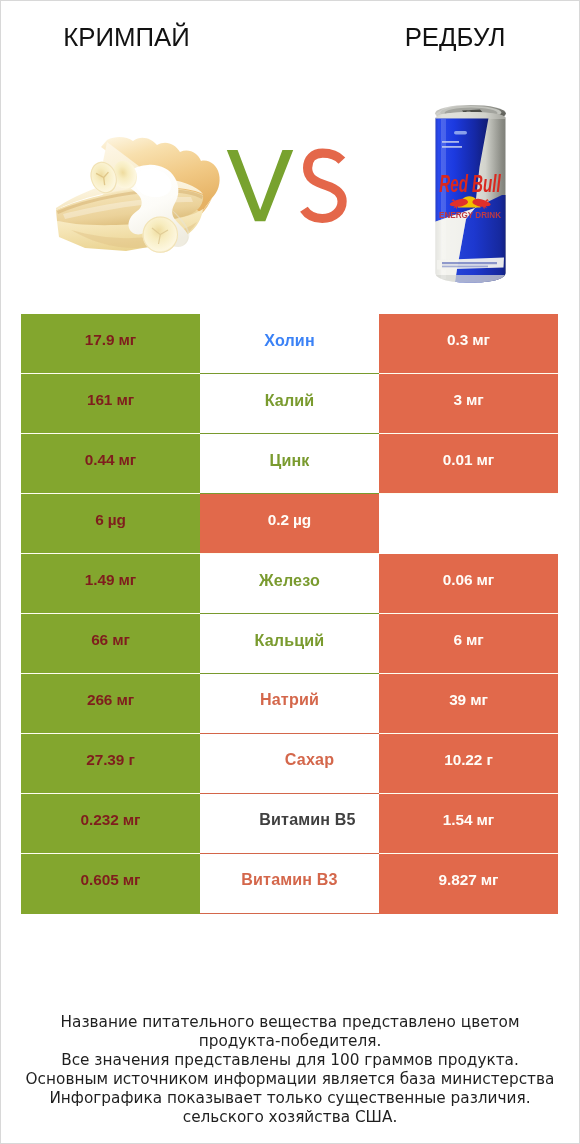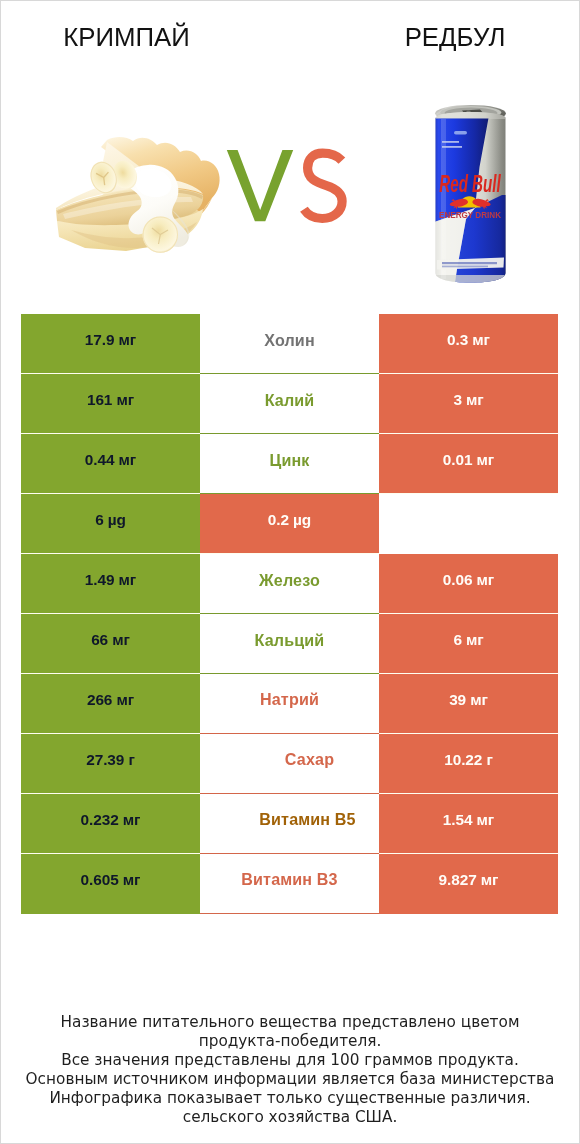--- a/index.html
+++ b/index.html
@@ -30,21 +30,21 @@
   .hero-art { position:absolute; left:0; top:0; width:578px; height:300px; }
   .vs { position:absolute; left:0; top:0; width:578px; height:300px; }
 
   
   .table { position:absolute; left:20px; top:313.4px; width:537px; }
   .row { display:flex; height:59.95px; position:relative; }
   .cell { display:flex; align-items:center; justify-content:center;
           width:179px; box-sizing:border-box;
           font-size:15.4px; font-weight:bold; letter-spacing:-0.1px;
           padding-bottom:7px; }
-  .cell.l { background:#83a62e; color:#0f172a; }
+  .cell.l { background:#83a62e; color:#7f1d1d; }
   .cell.r { background:#e1694b; color:#fffdf8; }
   .cell.m { background:#ffffff; font-size:16.1px; letter-spacing:0.15px; }
   
   .row:not(:last-child) .cell.l,
   .row:not(:last-child) .cell.r { border-bottom:1.3px solid #fffef0; }
   .cell.m { border-bottom:1.2px solid transparent; }
 
   
   .note { position:absolute; left:0; top:972.3px; width:578px; text-align:center;
           font-family:"DejaVu Sans", sans-serif;
@@ -257,21 +257,21 @@
     </svg>
     <svg class="vs" viewBox="0 0 578 300" width="578" height="300" aria-hidden="true">
       <path fill="#78a22e" d="M225.8,148.9 L236.6,148.9 L259.2,209.0 L281.4,148.9 L292.2,148.9 L264.3,220.3 L253.9,220.3 Z"></path>
       <path fill="none" stroke="#e4674a" stroke-width="9.2" stroke-linecap="butt" d="M340.9,159.6 C336.3,154.7 330.2,152.2 321.6,152.2 C312.3,152.2 306.6,158.2 306.6,167.0 C306.6,177.5 314.5,181.2 325.5,184.6 C336.2,188.0 341.1,192.8 341.1,200.2 C341.1,209.8 333.2,217.5 321.2,217.5 C311.8,217.5 306.0,212.8 302.9,208.2"></path>
     </svg>
   </div>
 
   <div class="table">
       <div class="row">
         <div class="cell l">17.9 мг</div>
-        <div class="cell m" style="color: #737373; border-bottom-color: rgb(122, 155, 47);">Холин</div>
+        <div class="cell m" style="color: #3b82f6; border-bottom-color: rgb(122, 155, 47);">Холин</div>
         <div class="cell r">0.3 мг</div>
       </div>
       <div class="row">
         <div class="cell l">161 мг</div>
         <div class="cell m" style="color: rgb(122, 155, 47); border-bottom-color: rgb(122, 155, 47);">Калий</div>
         <div class="cell r">3 мг</div>
       </div>
       <div class="row">
         <div class="cell l">0.44 мг</div>
         <div class="cell m" style="color: rgb(122, 155, 47); border-bottom-color: rgb(122, 155, 47);">Цинк</div>
@@ -296,21 +296,21 @@
         <div class="cell m" style="color: rgb(212, 103, 75); border-bottom-color: rgb(212, 103, 75);">Натрий</div>
         <div class="cell r">39 мг</div>
       </div>
       <div class="row">
         <div class="cell l">27.39 г</div>
         <div class="cell m" style="color: rgb(212, 103, 75); border-bottom-color: rgb(212, 103, 75); padding-left: 40px;">Сахар</div>
         <div class="cell r">10.22 г</div>
       </div>
       <div class="row">
         <div class="cell l">0.232 мг</div>
-        <div class="cell m" style="color: #a16207; border-bottom-color: rgb(212, 103, 75); padding-left: 36px;">Витамин B5</div>
+        <div class="cell m" style="color: #404040; border-bottom-color: rgb(212, 103, 75); padding-left: 36px;">Витамин B5</div>
         <div class="cell r">1.54 мг</div>
       </div>
       <div class="row">
         <div class="cell l">0.605 мг</div>
         <div class="cell m" style="color: rgb(212, 103, 75); border-bottom-color: rgb(212, 103, 75);">Витамин B3</div>
         <div class="cell r">9.827 мг</div>
       </div>
     </div>
 
   <div class="note">

